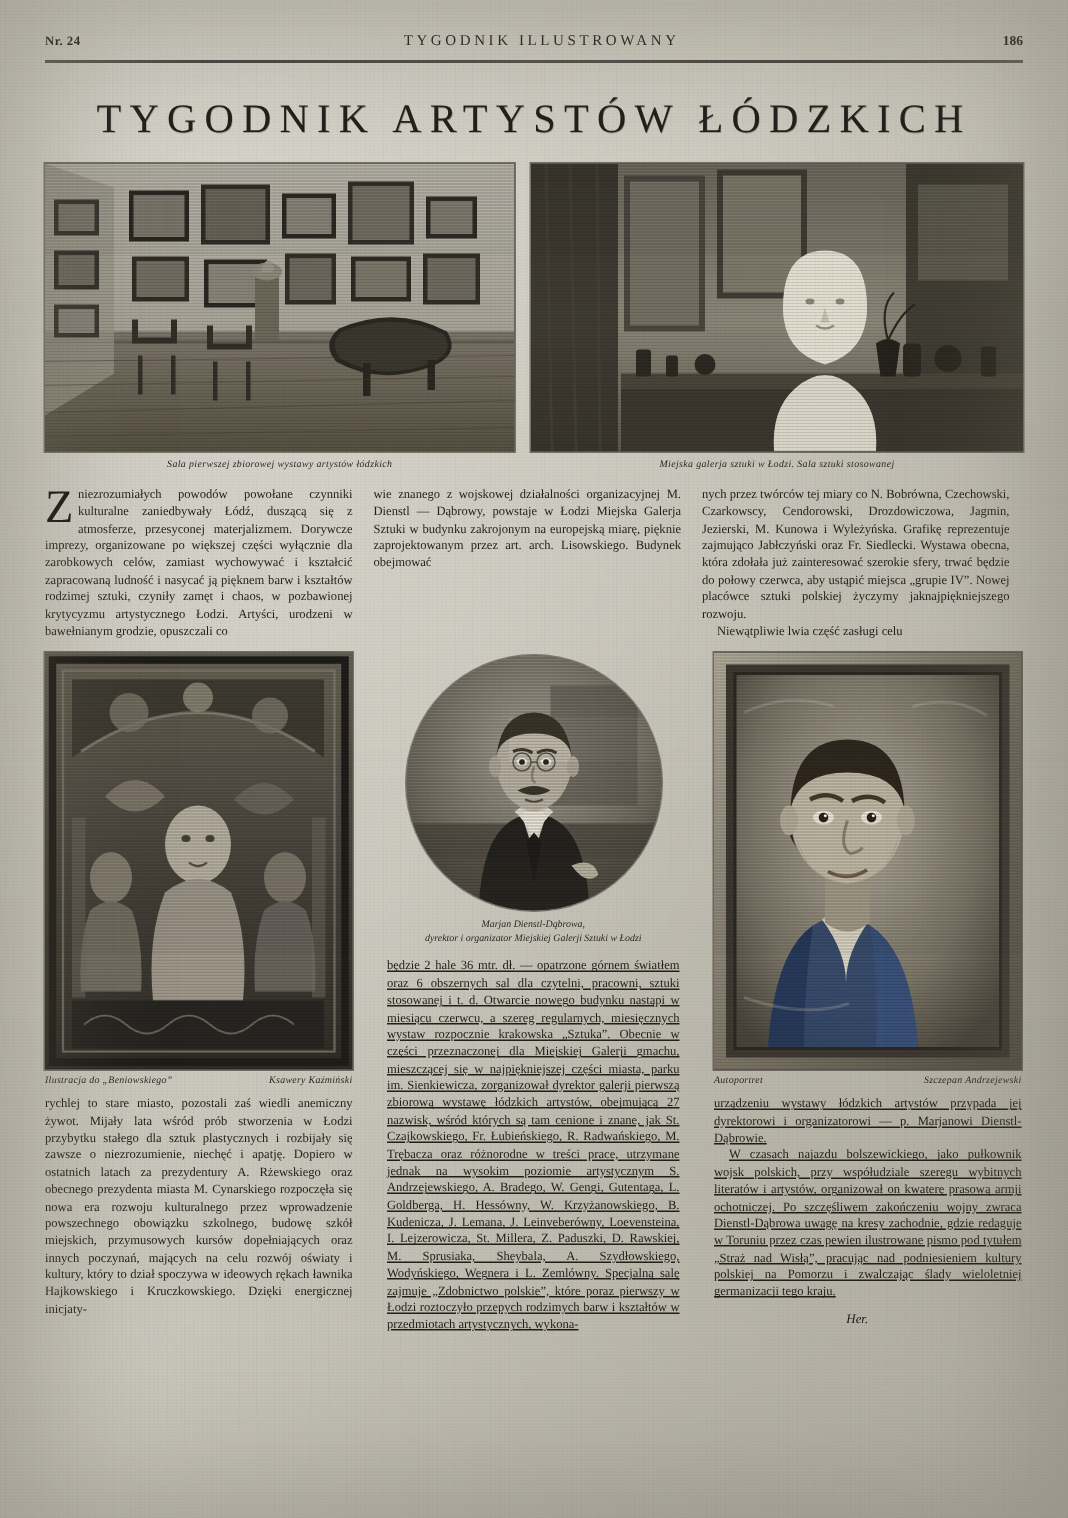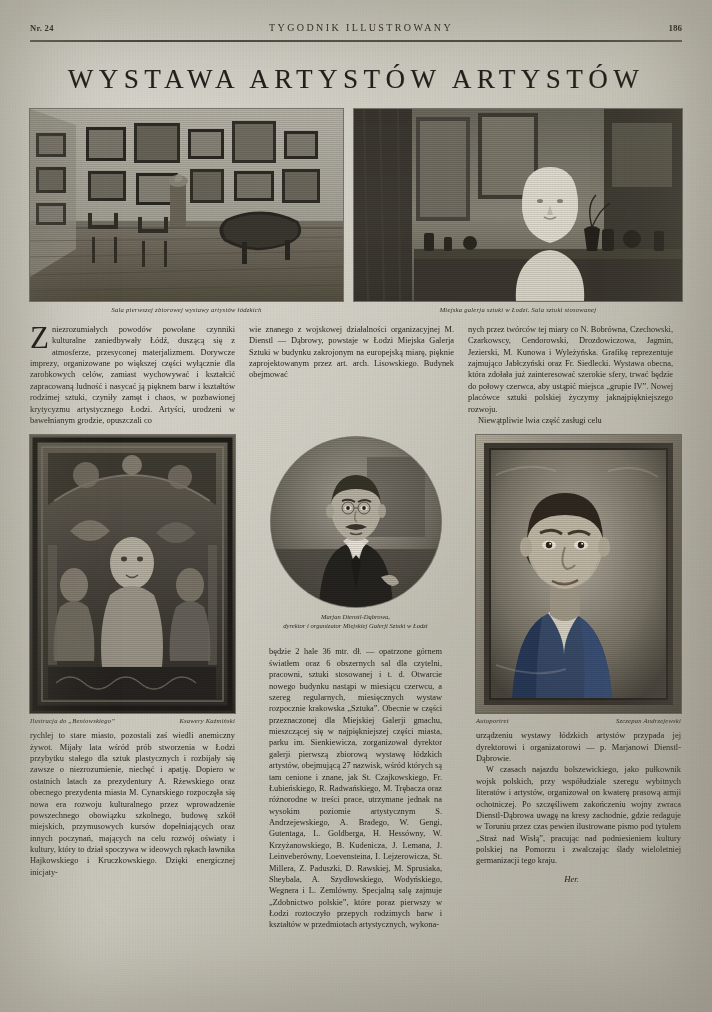--- a/index.html
+++ b/index.html
@@ -225,37 +225,37 @@
     padding-right: 14px;
   }
 
   .mid-text {
     font-size: 8.4px;
     line-height: 1.355;
     text-align: justify;
     margin-top: 8px;
     color: #211f1a;
   }
-  .mid-text p { margin: 16px; }
+  .mid-text p { margin: 5px; text-decoration: underline; }
 </style>
 </head>
 <body>
 
 <div class="page">
 
   <div class="content">
 
     <div class="runhead">
       <span class="issue">Nr. 24</span>
       <span class="journal">TYGODNIK ILLUSTROWANY</span>
       <span class="folio">186</span>
     </div>
     <div class="rule"></div>
 
-    <div class="title">WYSTAWA ARTYSTÓW ARTYSTÓW</div>
+    <div class="title">TYGODNIK ARTYSTÓW ŁÓDZKICH</div>
 
     <div class="toprow">
 
       <div class="photo photo-left">
         <svg width="313" height="192" viewBox="0 0 313 192">
           <defs>
             <linearGradient id="wallg" x1="0" y1="0" x2="0" y2="1">
               <stop offset="0%" stop-color="#b9b5aa"></stop>
               <stop offset="60%" stop-color="#a8a498"></stop>
               <stop offset="100%" stop-color="#8e8a7e"></stop>
@@ -598,21 +598,21 @@
               <path d="M20 230 q40 14 70 4"></path>
             </g>
 
             <rect x="14" y="14" width="177" height="250" fill="none" stroke="#2d2922" stroke-width="2"></rect>
           </svg>
         </div>
         <div class="plate-caption-row">
           <span>Autoportret</span>
           <span>Szczepan Andrzejewski</span>
         </div>
-        <div class="col" style="width:205px;margin-top:6px;">
+        <div class="col" style="width:205px;margin-top:6px;text-decoration:underline;">
           <p>urządzeniu wystawy łódzkich artystów przypada jej dyrektorowi i organizatorowi — p. Marjanowi Dienstl-Dąbrowie.</p>
           <p>W czasach najazdu bolszewickiego, jako pułkownik wojsk polskich, przy współudziale szeregu wybitnych literatów i artystów, organizował on kwaterę prasową armji ochotniczej. Po szczęśliwem zakończeniu wojny zwraca Dienstl-Dąbrowa uwagę na kresy zachodnie, gdzie redaguje w Toruniu przez czas pewien ilustrowane pismo pod tytułem „Straż nad Wisłą”, pracując nad podniesieniem kultury polskiej na Pomorzu i zwalczając ślady wieloletniej germanizacji tego kraju.</p>
         </div>
         <div class="signoff">Her.</div>
       </div>
 
     </div>
 
   </div>
 

